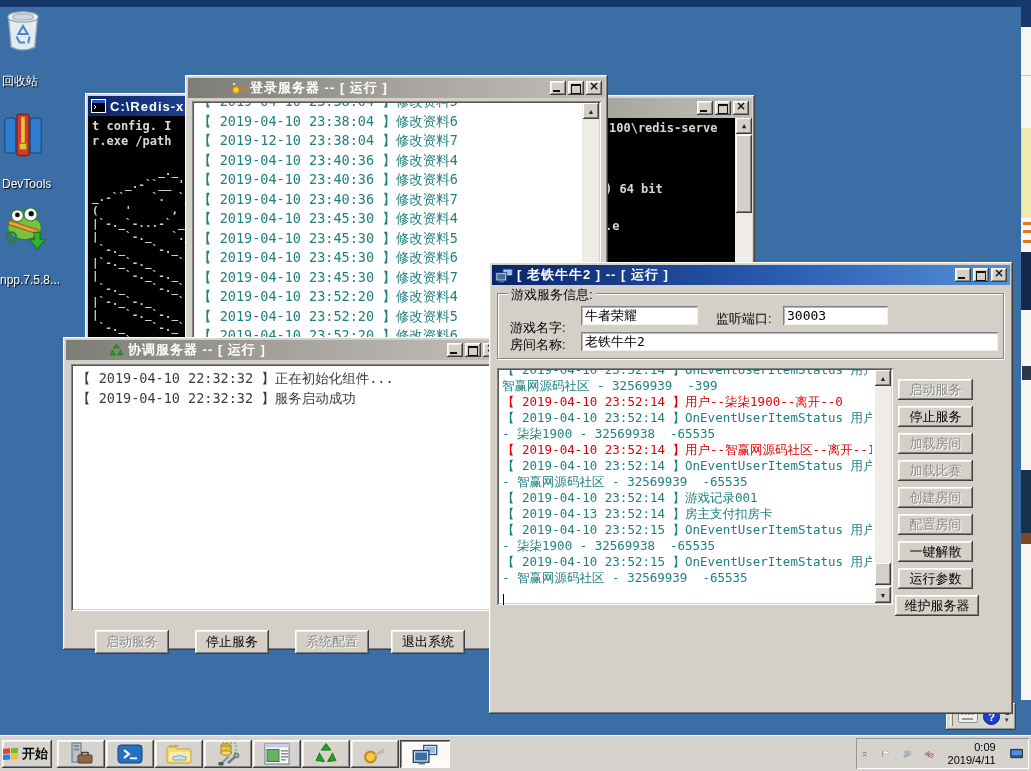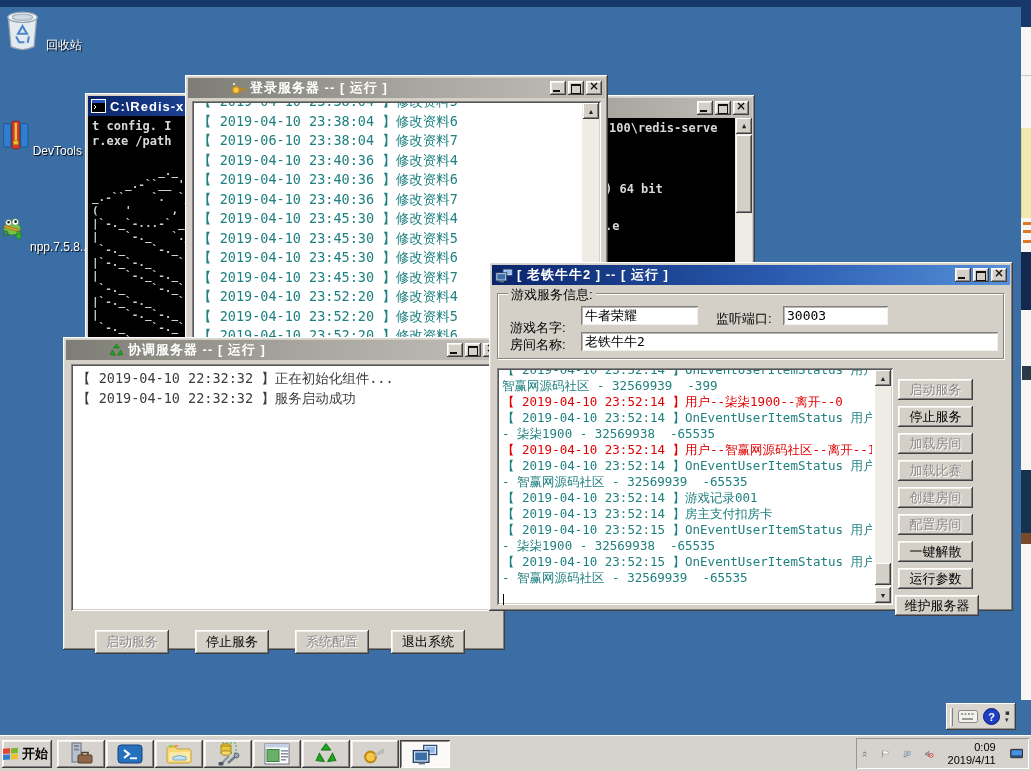--- a/index.html
+++ b/index.html
@@ -77,21 +77,21 @@
   #game-buttons div:nth-of-type(3){top:162px} #game-buttons div:nth-of-type(4){top:189px}
   #game-buttons div:nth-of-type(5){top:216px} #game-buttons div:nth-of-type(6){top:243px}
   #game-buttons div:nth-of-type(7){top:270px} #game-buttons div:nth-of-type(8){top:297px}
   #game-buttons div:nth-of-type(9){top:324px; left:406px; width:84px;}
 
   #coord-buttons div { top:284px; width:74px; height:24px; }
   #coord-buttons div:nth-of-type(1){left:32px} #coord-buttons div:nth-of-type(2){left:132px}
   #coord-buttons div:nth-of-type(3){left:232px} #coord-buttons div:nth-of-type(4){left:328px}
 
   
-  .dicon { position:absolute; width:80px; display:flex; align-items:flex-end; gap:3px; }
+  .dicon { position:absolute; width:80px; display:flex; flex-direction:column; align-items:flex-start; gap:19px; }
   .dlabel { color:#fff; font:12px "Liberation Sans",sans-serif; text-shadow:1px 1px 1px #000; text-align:center; white-space:nowrap; }
 
   
   #taskbar { position:absolute; left:0; top:735px; width:1031px; height:36px;
              background:#d6d3ce; border-top:1px solid #fff; }
   #start-btn { position:absolute; left:2px; top:4px; width:50px; height:28px; background:#d6d3ce;
                display:flex; align-items:center; justify-content:flex-start; gap:3px;
                font:bold 13px "Liberation Sans",sans-serif;
                box-shadow: inset -1px -1px #404040, inset 1px 1px #fff,
                            inset -2px -2px #808080, inset 2px 2px #f2f0ea; }
@@ -231,21 +231,21 @@
       <div class="cbtn min"></div>
       <div class="cbtn max"></div>
       <div class="cbtn cls"></div>
     </div>
   </div>
   <div class="sunken loglist" style="position:absolute;left:7px;top:26px;width:409px;height:251px;">
     <div id="login-list" style="position:absolute;left:6px;top:2px;right:22px;bottom:2px;overflow:hidden;">
 
     <div class="lrow">【 2019-04-10 23:38:04 】修改资料5</div>
         <div class="lrow">【 2019-04-10 23:38:04 】修改资料6</div>
-        <div class="lrow">【 2019-06-10 23:38:04 】修改资料7</div>
+        <div class="lrow">【 2019-12-10 23:38:04 】修改资料7</div>
         <div class="lrow">【 2019-04-10 23:40:36 】修改资料4</div>
         <div class="lrow">【 2019-04-10 23:40:36 】修改资料6</div>
         <div class="lrow">【 2019-04-10 23:40:36 】修改资料7</div>
         <div class="lrow">【 2019-04-10 23:45:30 】修改资料4</div>
         <div class="lrow">【 2019-04-10 23:45:30 】修改资料5</div>
         <div class="lrow">【 2019-04-10 23:45:30 】修改资料6</div>
         <div class="lrow">【 2019-04-10 23:45:30 】修改资料7</div>
         <div class="lrow">【 2019-04-10 23:52:20 】修改资料4</div>
         <div class="lrow">【 2019-04-10 23:52:20 】修改资料5</div>
         <div class="lrow">【 2019-04-10 23:52:20 】修改资料6</div>
@@ -281,21 +281,21 @@
   </div>
   <div id="coord-buttons" style="position:absolute;inset:0;">
 
   <div class="btn disabled">启动服务</div>
       <div class="btn enabled">停止服务</div>
       <div class="btn disabled">系统配置</div>
       <div class="btn enabled">退出系统</div>
     </div>
 </div>
 
-<div class="win" id="game-win" style="left:489px;top:262px;width:524px;height:349px;z-index:4;">
+<div class="win" id="game-win" style="left:489px;top:262px;width:524px;height:452px;z-index:4;">
   <div class="titlebar tb-active">
     <svg width="18" height="15" viewBox="0 0 20 16">
       <rect x="9" y="1" width="10" height="7" fill="#dce9fa" stroke="#35507a"></rect>
       <rect x="10.5" y="2.2" width="7" height="4.4" fill="#8fb6e8"></rect>
       <rect x="1" y="5" width="12" height="9" fill="#cfe0f5" stroke="#24395c"></rect>
       <rect x="2.5" y="6.5" width="9" height="6" fill="#3a6ea5"></rect>
       <rect x="5" y="14" width="5" height="1.6" fill="#60708a"></rect>
     </svg>
     <div class="ttext">[ 老铁牛牛2 ] -- [ 运行 ]</div>
     <div class="tb-ctrl">

